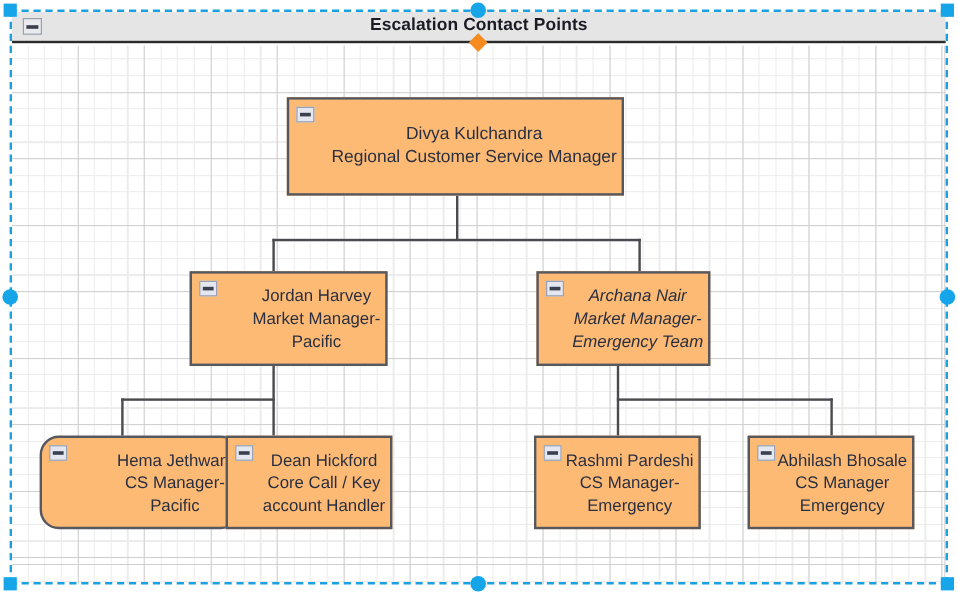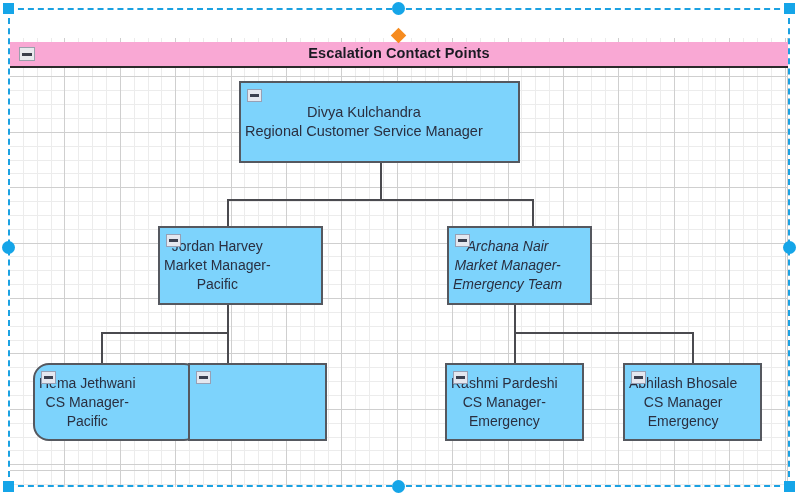--- a/index.html
+++ b/index.html
@@ -39,25 +39,24 @@
     background:#f68b1f;
     transform:rotate(45deg);
     z-index:46;
   }
 
   
   .header{
     position:absolute;
     left:10px; top:10px;
     width:778px; height:26px;
-    background:#f9a8d4;
+    background:#e5e5e5;
     border-bottom:2px solid #2b2b2b;
     box-sizing:border-box;
     z-index:30;
-    margin-top:32px;
   }
   .header-title{
     position:absolute;
     left:0; right:0; top:3px;
     text-align:center;
     font-size:14.5px;
     font-weight:bold;
     color:#1b1b24;
     letter-spacing:.1px;
   }
@@ -95,26 +94,26 @@
 
   
   .conn{ position:absolute; background:#4a4a4f; z-index:8; }
   .conn.v{ width:2px; }
   .conn.h{ height:2px; }
 
   
   .node{
     position:absolute;
     box-sizing:border-box;
-    background:#7dd3fc;
+    background:#fdba74;
     border:2px solid #55585f;
     z-index:12;
     display:flex;
     align-items:center;
-    justify-content:flex-start;
+    justify-content:flex-end;
   }
   .node-text{
     text-align:center;
     font-size:14px;
     line-height:19px;
     color:#2a2f40;
     padding:0 4px;
     white-space:pre-line;
   }
   .node-collapse{
@@ -184,20 +183,23 @@
 
   <div class="node" style="left:33px; top:363px; width:167px; height:78px;border-radius:16px;">
     <div class="node-collapse"></div>
     <div class="node-text">Hema Jethwani
 CS Manager-
 Pacific</div>
   </div>
 
   <div class="node" style="left:188px; top:363px; width:139px; height:78px;">
     <div class="node-collapse"></div>
+    <div class="node-text">Dean Hickford
+Core Call / Key
+account Handler</div>
   </div>
 
   <div class="node" style="left:445px; top:363px; width:139px; height:78px;">
     <div class="node-collapse"></div>
     <div class="node-text">Rashmi Pardeshi
 CS Manager-
 Emergency</div>
   </div>
 
   <div class="node" style="left:623px; top:363px; width:139px; height:78px;">

